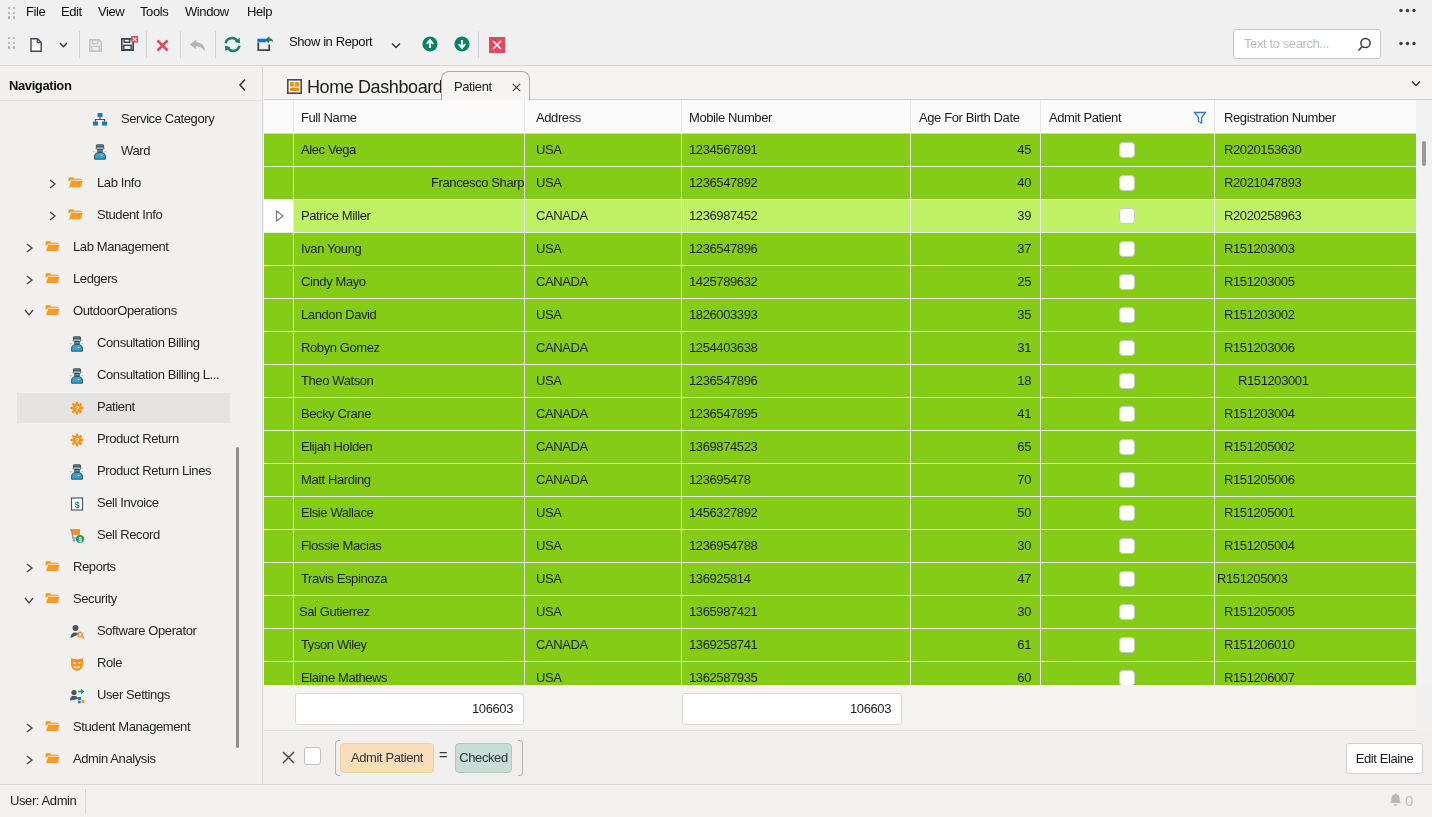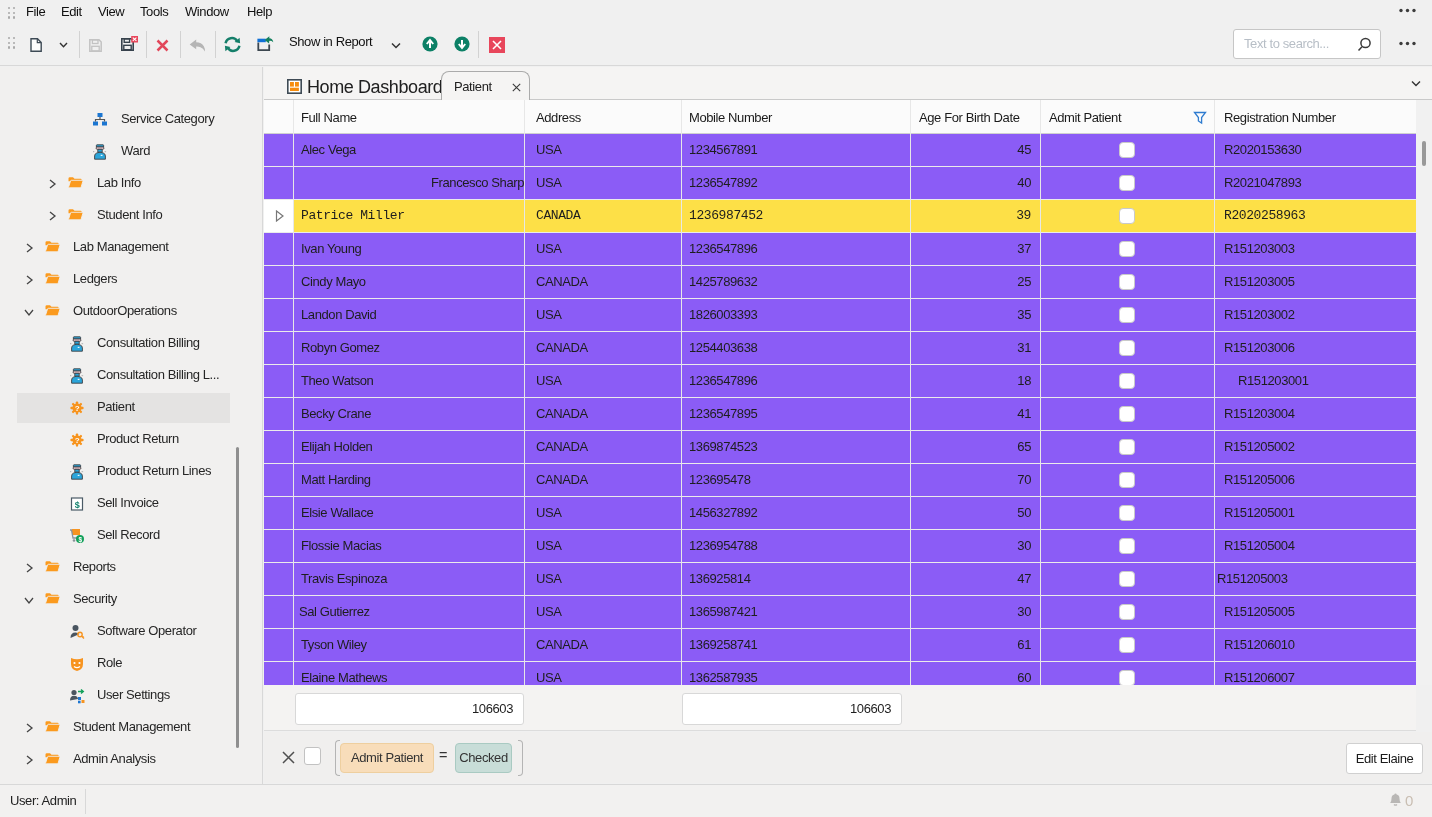--- a/index.html
+++ b/index.html
@@ -36,22 +36,22 @@
 #tab-home { position:absolute; left:12px; top:0; height:33px; }
 #tab-home span { position:absolute; left:31px; top:10px; font-size:18px; color:#202020; white-space:nowrap; }
 #tab-pat { position:absolute; left:177px; top:4px; width:89px; height:30px; background:#f5f4f3; border:1px solid #ababab; border-bottom:none; border-radius:8px 8px 0 0; }
 #tab-pat span { position:absolute; left:12px; top:7px; font-size:13px; color:#202020; }
 #tab-pat .x { position:absolute; left:70px; top:11px; }
 
 
 #grid { position:absolute; left:264px; top:100px; width:1152px; height:585px; background:#fff; }
 .hcell { position:absolute; top:0; height:34px; border-bottom:1px solid #d0d0d0; background:#fbfbfb; font-size:13px; color:#1b1b1b; line-height:35px; }
 .vline { position:absolute; top:0; width:1px; height:585px; background:#e7e7e7; }
-.row { position:absolute; left:0; width:1152px; height:33px; border-bottom:1px solid #ebebeb; background:#8b5cf6; }
-.row.sel { background:#fde047;font-family:Liberation Mono, monospace; }
+.row { position:absolute; left:0; width:1152px; height:33px; border-bottom:1px solid #ebebeb; background:#84cc16; }
+.row.sel { background:#bef264; }
 .row.sel .ind { background:#fff; }
 .cell { position:absolute; top:0; height:32px; line-height:32px; font-size:13px; color:#1e1e1e; white-space:nowrap; overflow:hidden; }
 .ind { position:absolute; left:0; top:0; width:29px; height:32px; }
 #vsb { position:absolute; left:1416px; top:100px; width:16px; height:585px; background:#f1f1f1; }
 #vsb i { position:absolute; left:6px; top:41px; width:4px; height:25px; background:#999; border-radius:2px; }
 
 
 #summary { position:absolute; left:264px; top:685px; width:1152px; height:46px; background:#f4f3f2; border-bottom:1px solid #dcdcdc; }
 .sumbox { position:absolute; top:8px; height:32px; background:#fff; border:1px solid #d8d8d8; border-radius:3px; font-size:13px; line-height:30px; text-align:right; color:#1e1e1e; }
 
@@ -202,20 +202,28 @@
   <div style="position:absolute; left:1399px; top:15px;">
       <svg width="17" height="5" viewBox="0 0 17 5">
         <circle cx="2" cy="2.5" r="1.7" fill="#3c3c3c"></circle>
         <circle cx="8.5" cy="2.5" r="1.7" fill="#3c3c3c"></circle>
         <circle cx="15" cy="2.5" r="1.7" fill="#3c3c3c"></circle>
       </svg>
     </div>
 </div>
 
 <div id="nav">
+  <div id="navhead">
+      <b>Navigation</b>
+      <div id="i-navcol" style="position:absolute; left:238px; top:11px;">
+        <svg width="9" height="14" viewBox="0 0 9 14">
+          <path d="M7 1.5 L2 7 L7 12.5" fill="none" stroke="#333" stroke-width="1.5"></path>
+        </svg>
+      </div>
+    </div>
   <div id="navtree">
       <div class="navitem" style="top:37px;">
         <span class="nico" style="left:92px;">
           <svg width="16" height="16" viewBox="0 0 16 16">
             <rect x="5.5" y="1" width="5" height="4" fill="#1c76d1"></rect>
             <rect x="1" y="9.5" width="5" height="4" fill="#1c76d1"></rect>
             <rect x="10" y="9.5" width="5" height="4" fill="#1c76d1"></rect>
             <path d="M8 5 V7.5 M3.5 9.5 V7.5 H12.5 V9.5" fill="none" stroke="#555" stroke-width="1.2"></path>
           </svg>
         </span>

